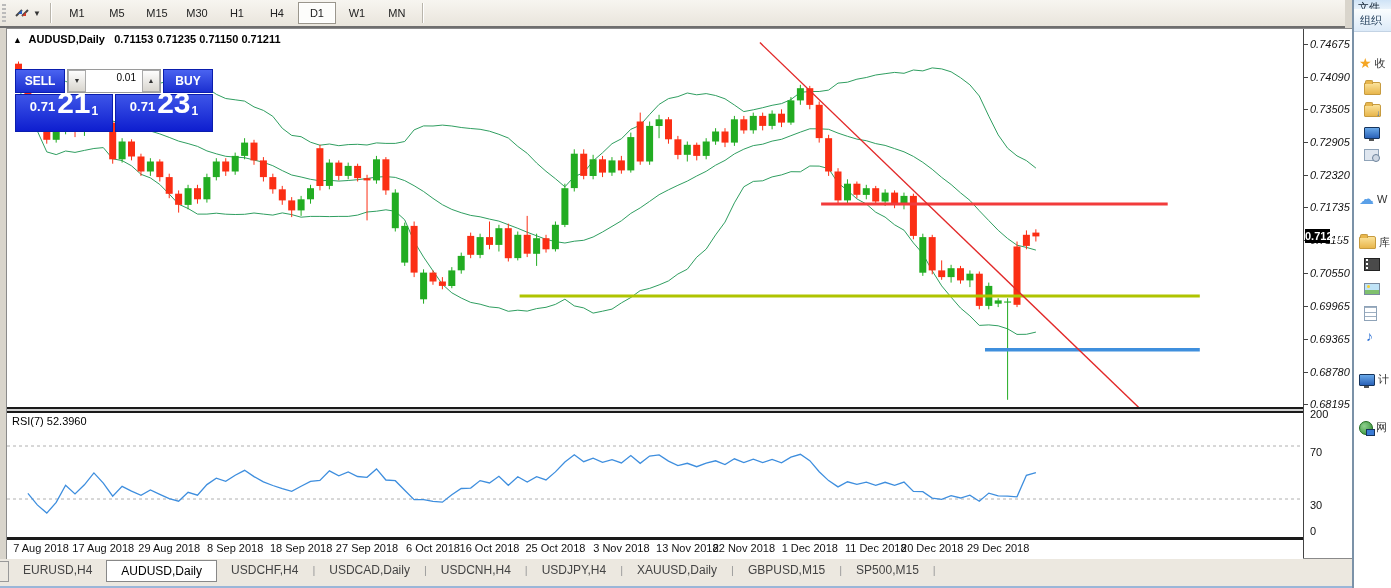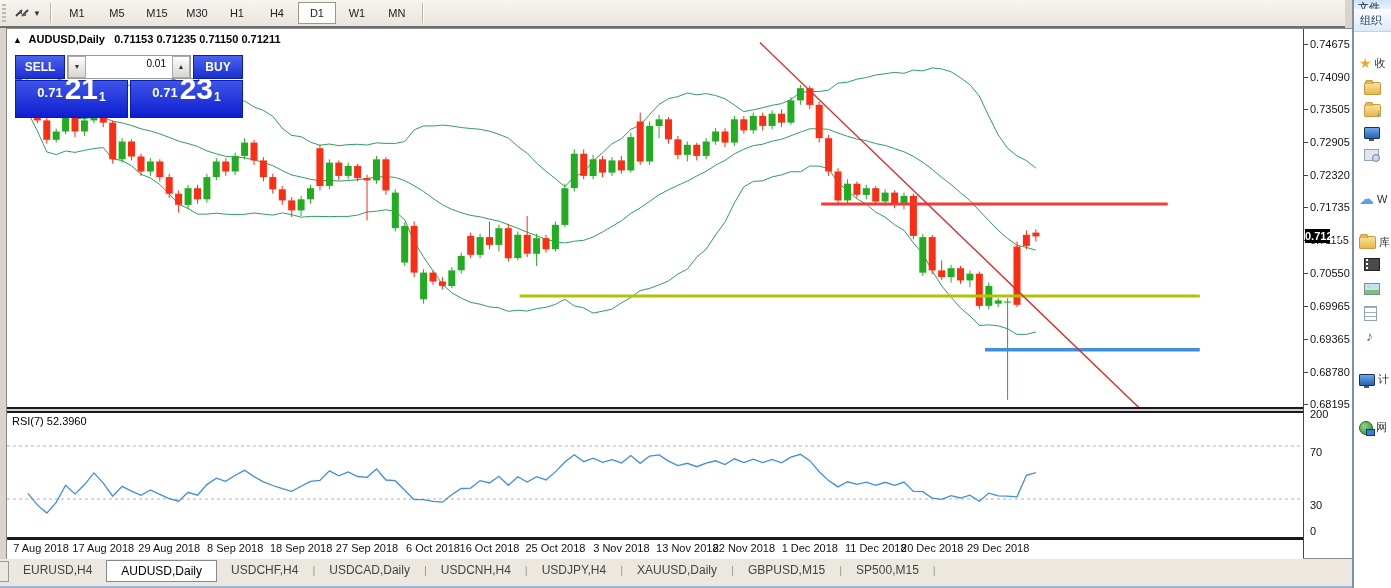--- a/index.html
+++ b/index.html
@@ -23,31 +23,31 @@
     background:#fff;border:1px solid #8a8a8a;box-sizing:border-box;}
   .plot-main{position:absolute;left:0;top:1px;width:1296px;height:377px;}
   .divider1{position:absolute;left:0;top:378px;width:1296px;height:6px;
     border-top:2px solid #1a1a1a;border-bottom:2px solid #1a1a1a;background:#cfcfcf;box-sizing:border-box;}
   .plot-rsi{position:absolute;left:0;top:384px;width:1296px;height:124px;}
   .divider2{position:absolute;left:0;top:508px;width:1296px;height:3px;background:#1a1a1a;}
   .date-axis{position:absolute;left:0;top:511px;width:1296px;height:24px;background:#fff;}
   .date-label{position:absolute;top:2px;font-size:11px;color:#111;white-space:nowrap;transform:translateX(-50%);}
   
   .price-axis{position:absolute;left:1296px;top:0;width:48px;height:529px;background:#fff;border-left:1px solid #444;}
-  .price-tick{position:absolute;left:6px;font-size:11px;color:#111;white-space:nowrap;}
+  .price-tick{position:absolute;left:6px;font-size:11px;color:#111;white-space:nowrap;font-style:italic;}
   .price-tick::before{content:"";position:absolute;left:-6px;top:6px;width:4px;height:1px;background:#444;}
   .cur-price{position:absolute;left:1px;width:25px;height:14px;background:#000;color:#fff;
     font-size:11px;line-height:14px;text-align:center;font-weight:bold;}
   .rsi-tick{position:absolute;left:6px;font-size:11px;color:#111;}
   
   .chart-title{position:absolute;left:6px;top:4px;font-size:11px;font-weight:bold;color:#000;white-space:nowrap;}
   .chart-title .tri{font-size:9px;margin-right:4px;}
   .rsi-label{position:absolute;left:5px;top:386px;font-size:11px;color:#000;}
   
-  .trade-panel{position:absolute;left:8px;top:26px;width:228px;}
+  .trade-panel{position:absolute;left:8px;top:40px;width:198px;}
   .tp-row1{display:flex;height:24px;}
   .btn-side{flex:0 0 48px;background:linear-gradient(#4a63f0,#1b2fd0);border:1px solid #0a1dae;
     color:#fff;font-size:12px;font-weight:bold;text-align:center;line-height:22px;}
   .spin{flex:1;display:flex;border:1px solid #9a9a9a;background:#e8e6e0;margin:0 2px;}
   .spin-btn{width:16px;background:linear-gradient(#fdfdfd,#d9d6cf);border:1px solid #aaa;
     font-size:7px;color:#333;text-align:center;line-height:20px;}
   .spin-val{flex:1;background:#fff;font-size:10px;color:#000;text-align:right;padding:2px 6px 0 0;}
   .tp-row2{display:flex;height:38px;margin-top:1px;}
   .quote{flex:1;background:linear-gradient(#3d55e8,#0e1ecf);border:1px solid #0a1dae;color:#fff;
     display:flex;align-items:flex-end;justify-content:center;padding-bottom:14px;}

